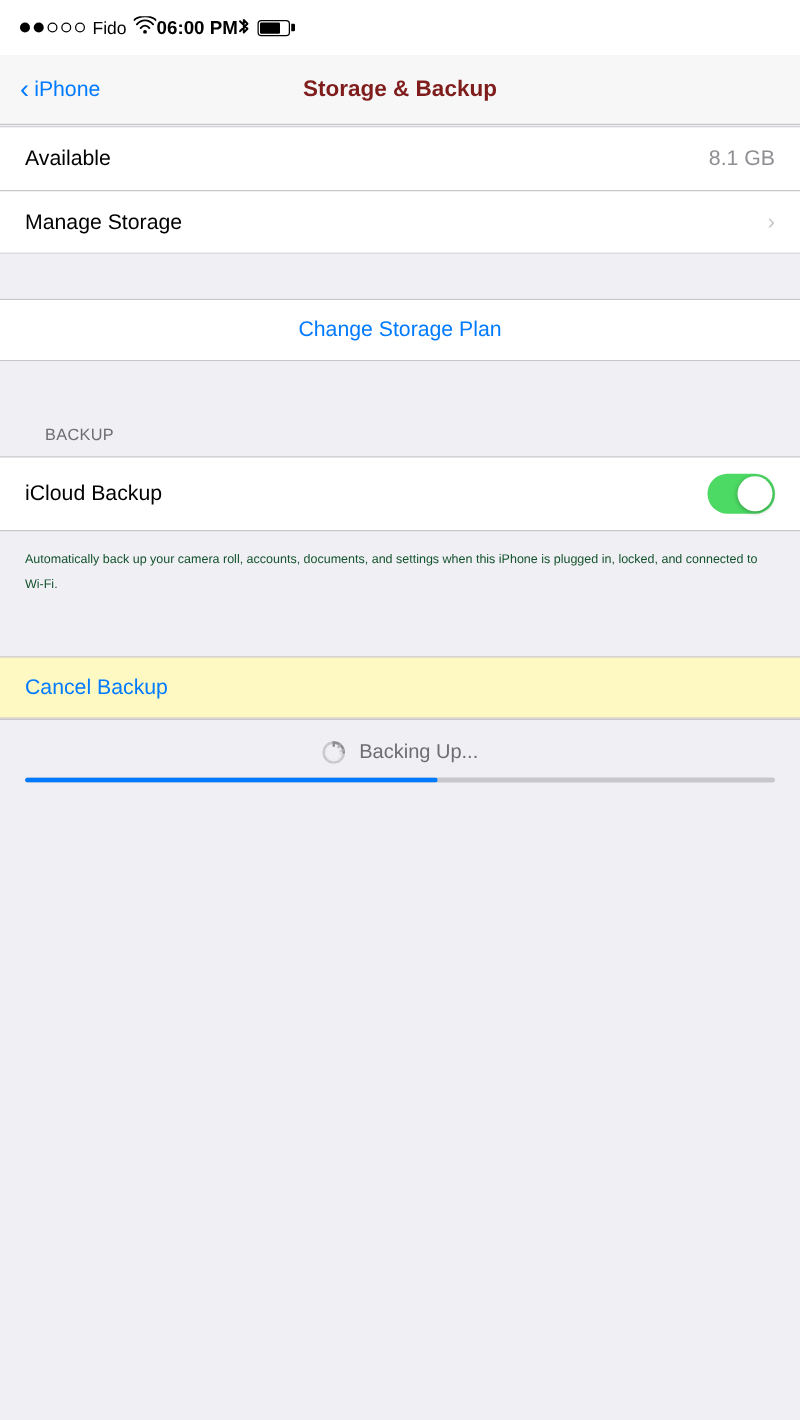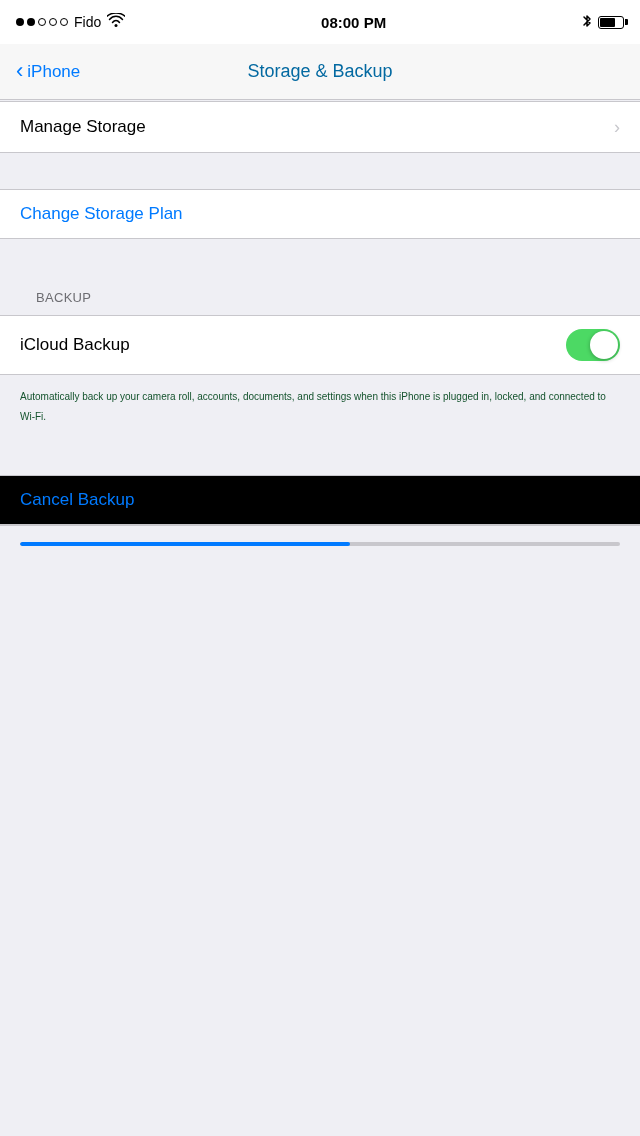--- a/index.html
+++ b/index.html
@@ -13,25 +13,24 @@
       color: #000;
       overflow-x: hidden;
     }
 
     
     .status-bar {
       background: #fff;
       height: 44px;
       display: flex;
       align-items: center;
-      justify-content: space-between;
+      justify-content: flex-start;
       padding: 0 16px;
       font-size: 14px;
       font-weight: 500;
-      gap: 27px;
     }
     .status-left {
       display: flex;
       align-items: center;
       gap: 6px;
     }
     .signal-dots {
       display: flex;
       align-items: center;
       gap: 3px;
@@ -111,42 +110,41 @@
     .nav-back-chevron {
       font-size: 22px;
       line-height: 1;
       margin-top: -2px;
     }
     .nav-title {
       position: absolute;
       left: 50%;
       transform: translateX(-50%);
       font-size: 18px;
-      font-weight: 400;
-      color: #0369a1;
+      font-weight: 700;
+      color: #7f1d1d;
       white-space: nowrap;
     }
 
     
     .section-white {
       background: #fff;
       border-top: 1px solid #c8c7cc;
       border-bottom: 1px solid #c8c7cc;
     }
     .row {
       display: flex;
       align-items: center;
       justify-content: space-between;
       padding: 13px 20px;
       background: #fff;
       min-height: 50px;
     }
     .row + .row {
       border-top: 1px solid #c8c7cc;
-      margin-left: 28px;
     }
     .row-label {
       font-size: 17px;
       color: #000;
     }
     .row-value {
       font-size: 17px;
       color: #8e8e93;
     }
     .row-chevron {
@@ -167,20 +165,21 @@
 
     
     .action-row {
       background: #fff;
       border-top: 1px solid #c8c7cc;
       border-bottom: 1px solid #c8c7cc;
       padding: 13px 20px;
       min-height: 50px;
       display: flex;
       align-items: center;
+      justify-content: center;
     }
     .action-label-blue {
       font-size: 17px;
       color: #007aff;
     }
 
     
     .section-header {
       padding: 12px 36px 8px;
       background: #efeff4;
@@ -269,21 +268,21 @@
       background: #007aff;
     }
     .progress-remaining {
       text-align: center;
       font-size: 14px;
       color: #000;
     }
 
     
     .cancel-row {
-      background: #000000;
+      background: #fef9c3;
       border-top: 1px solid #c8c7cc;
       border-bottom: 1px solid #c8c7cc;
       padding: 13px 20px;
       min-height: 50px;
       display: flex;
       align-items: center;
       margin-top: 0;
     }
   </style>
 </head>
@@ -302,21 +301,21 @@
     <span class="wifi-icon">
       <svg width="18" height="14" viewBox="0 0 18 14" fill="none">
         <path d="M9 11.5L10.5 13.5L9 11.5Z" fill="#000"></path>
         <circle cx="9" cy="12.5" r="1.5" fill="#000"></circle>
         <path d="M5.5 9.5C6.5 8.2 7.7 7.5 9 7.5C10.3 7.5 11.5 8.2 12.5 9.5" stroke="#000" stroke-width="1.5" fill="none" stroke-linecap="round"></path>
         <path d="M2.5 6.5C4.2 4.5 6.5 3.3 9 3.3C11.5 3.3 13.8 4.5 15.5 6.5" stroke="#000" stroke-width="1.5" fill="none" stroke-linecap="round"></path>
         <path d="M0 3.2C2.2 1.2 5.5 0 9 0C12.5 0 15.8 1.2 18 3.2" stroke="#000" stroke-width="1.5" fill="none" stroke-linecap="round"></path>
       </svg>
     </span>
   </div>
-  <div class="status-center">08:00 PM</div>
+  <div class="status-center">06:00 PM</div>
   <div class="status-right">
     <span class="bluetooth-icon">
       <svg width="10" height="16" viewBox="0 0 10 16" fill="none">
         <path d="M2 4L8 10L5 13V3L8 6L2 12" stroke="#000" stroke-width="1.5" stroke-linecap="round" stroke-linejoin="round"></path>
       </svg>
     </span>
     <div class="battery">
       <div class="battery-fill"></div>
     </div>
   </div>
@@ -326,20 +325,24 @@
   <div class="nav-back">
     <span class="nav-back-chevron">‹</span>
     <span>iPhone</span>
   </div>
   <div class="nav-title">Storage &amp; Backup</div>
 </div>
 
 <div style="margin-top: 0; background: #efeff4; height: 1px;"></div>
 <div class="section-white" style="margin-top: 0;">
   <div class="row">
+    <span class="row-label">Available</span>
+    <span class="row-value">8.1 GB</span>
+  </div>
+  <div class="row">
     <span class="row-label">Manage Storage</span>
     <div class="row-right">
       <span class="row-chevron">›</span>
     </div>
   </div>
 </div>
 
 <div class="group-spacer"></div>
 
 <div class="action-row">
@@ -363,16 +366,36 @@
   <span class="description-text">Automatically back up your camera roll, accounts, documents, and settings when this iPhone is plugged in, locked, and connected to Wi-Fi.</span>
 </div>
 
 <div class="group-spacer"></div>
 
 <div class="cancel-row">
   <span class="action-label-blue">Cancel Backup</span>
 </div>
 
 <div class="progress-section">
+  <div class="progress-top">
+    <div class="spinner">
+      <svg width="20" height="20" viewBox="0 0 20 20">
+        <circle cx="10" cy="10" r="8" fill="none" stroke="#c8c7cc" stroke-width="2"></circle>
+        <path d="M10 2 A8 8 0 0 1 18 10" fill="none" stroke="#8e8e93" stroke-width="2" stroke-linecap="round"></path>
+
+        <line x1="10" y1="2" x2="10" y2="4.5" stroke="#8e8e93" stroke-width="2" stroke-linecap="round"></line>
+        <line x1="14.95" y1="3.54" x2="13.7" y2="5.7" stroke="#aaa" stroke-width="2" stroke-linecap="round" opacity="0.8"></line>
+        <line x1="18" y1="8" x2="15.5" y2="8.8" stroke="#bbb" stroke-width="2" stroke-linecap="round" opacity="0.6"></line>
+        <line x1="18" y1="12" x2="15.5" y2="11.2" stroke="#ccc" stroke-width="2" stroke-linecap="round" opacity="0.4"></line>
+        <line x1="14.95" y1="16.46" x2="13.7" y2="14.3" stroke="#ddd" stroke-width="2" stroke-linecap="round" opacity="0.3"></line>
+        <line x1="10" y1="18" x2="10" y2="15.5" stroke="#e5e5e5" stroke-width="2" stroke-linecap="round" opacity="0.25"></line>
+        <line x1="5.05" y1="16.46" x2="6.3" y2="14.3" stroke="#e8e8e8" stroke-width="2" stroke-linecap="round" opacity="0.2"></line>
+        <line x1="2" y1="12" x2="4.5" y2="11.2" stroke="#ececec" stroke-width="2" stroke-linecap="round" opacity="0.15"></line>
+        <line x1="2" y1="8" x2="4.5" y2="8.8" stroke="#eee" stroke-width="2" stroke-linecap="round" opacity="0.1"></line>
+        <line x1="5.05" y1="3.54" x2="6.3" y2="5.7" stroke="#f0f0f0" stroke-width="2" stroke-linecap="round" opacity="0.08"></line>
+      </svg>
+    </div>
+    <span class="progress-label">Backing Up...</span>
+  </div>
   <div class="progress-bar-track">
     <div class="progress-bar-fill" style="width: 55%;"></div>
   </div>
 </div>
 
 </body></html>

